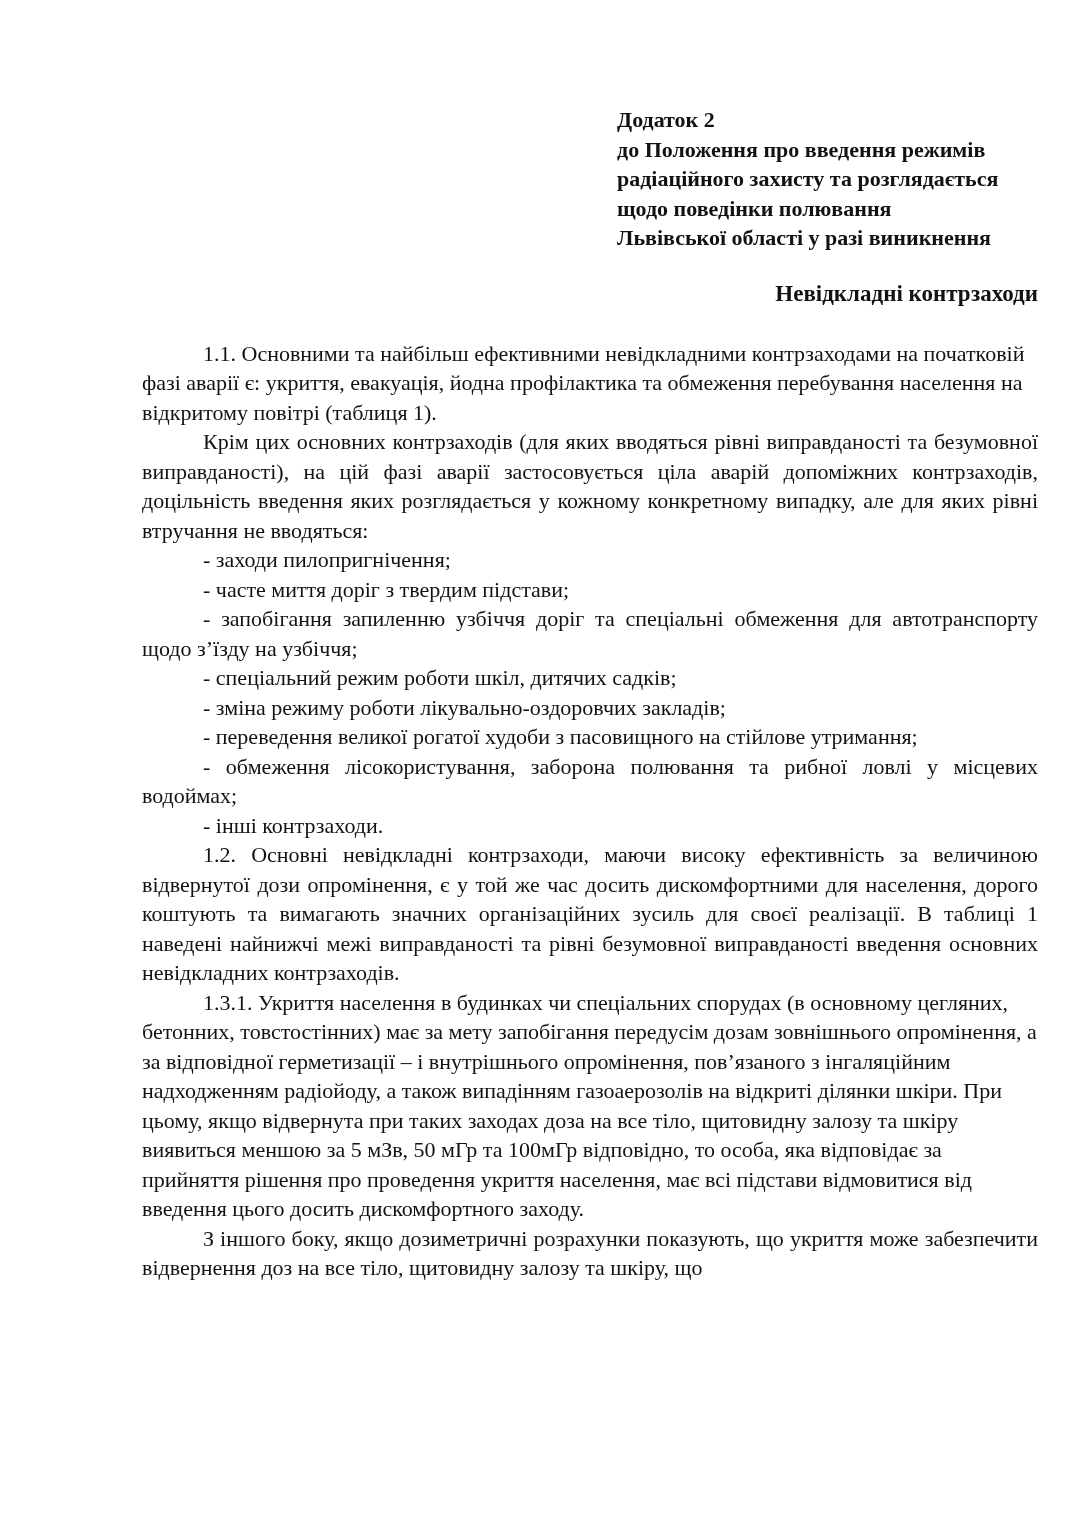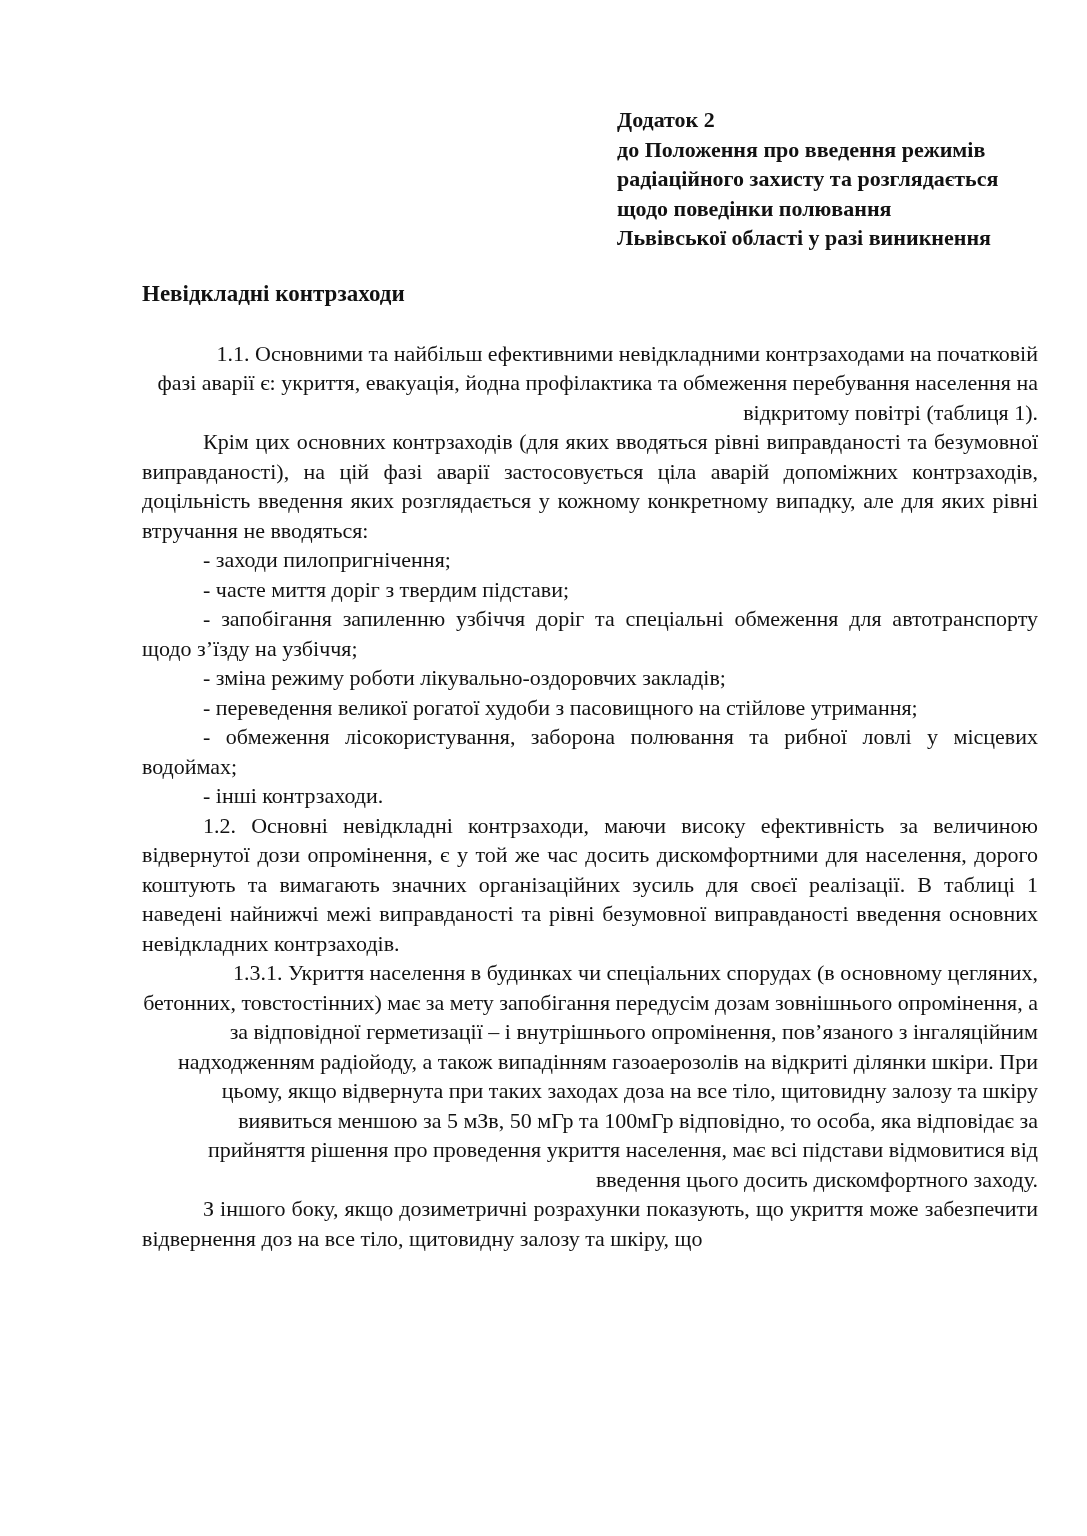--- a/index.html
+++ b/index.html
@@ -22,30 +22,30 @@
     overflow: hidden;
   }
   .appendix {
     margin-left: 475px;
     font-weight: bold;
   }
   .appendix .apx-line {
     white-space: nowrap;
   }
   .doc-title {
-    text-align: left;
+    text-align: right;
     font-weight: bold;
     font-size: 23px;
     line-height: 34px;
     margin: 24px 0 28px 0;
   }
   p.para {
     margin: 0;
     text-indent: 61px;
-    text-align: right;
+    text-align: left;
   }
   p.just {
     text-align: justify;
   }
   .gap-sm { margin-top: 8px; }
   .gap-md { margin-top: 12px; }
 </style>
 </head>
 <body>
 
@@ -61,20 +61,21 @@
 
   <div class="doc-title">Невідкладні контрзаходи</div>
 
   <p class="para">1.1. Основними та найбільш ефективними невідкладними контрзаходами на початковій фазі аварії є: укриття, евакуація, йодна профілактика та обмеження перебування населення  на відкритому повітрі (таблиця 1).</p>
 
   <p class="para just gap-sm">Крім цих основних контрзаходів (для яких вводяться рівні виправданості та безумовної виправданості), на цій фазі аварії застосовується ціла аварій допоміжних контрзаходів, доцільність введення яких розглядається у кожному конкретному випадку, але для яких рівні втручання не вводяться:</p>
 
   <p class="para just">- заходи пилопригнічення;</p>
   <p class="para just">- часте миття доріг з твердим підстави;</p>
   <p class="para just">- запобігання запиленню узбіччя доріг та спеціальні обмеження для автотранспорту щодо з’їзду на узбіччя;</p>
+  <p class="para just">- спеціальний режим роботи шкіл, дитячих садків;</p>
   <p class="para just">- зміна режиму роботи лікувально-оздоровчих закладів;</p>
   <p class="para just">- переведення великої рогатої худоби з пасовищного на стійлове утримання;</p>
   <p class="para just">- обмеження лісокористування, заборона полювання та рибної ловлі у місцевих водоймах;</p>
   <p class="para just">- інші контрзаходи.</p>
 
   <p class="para just">1.2. Основні невідкладні контрзаходи, маючи високу ефективність за величиною відвернутої дози опромінення, є у той же час досить дискомфортними для населення, дорого коштують та вимагають значних організаційних зусиль для своєї реалізації. В таблиці 1 наведені найнижчі межі виправданості та рівні безумовної виправданості введення основних невідкладних контрзаходів.</p>
 
 
   <p class="para">1.3.1. Укриття населення в будинках чи спеціальних спорудах (в основному цегляних, бетонних, товстостінних) має за мету запобігання передусім дозам зовнішнього опромінення, а за відповідної герметизації – і внутрішнього опромінення, пов’язаного з інгаляційним надходженням радіойоду, а також випадінням газоаерозолів на відкриті ділянки шкіри. При цьому, якщо відвернута при таких заходах доза на все тіло, щитовидну залозу та шкіру виявиться меншою за 5 мЗв, 50 мГр та 100мГр відповідно, то особа, яка відповідає за прийняття рішення про проведення укриття населення, має всі підстави відмовитися від введення цього досить дискомфортного заходу.</p>
 

